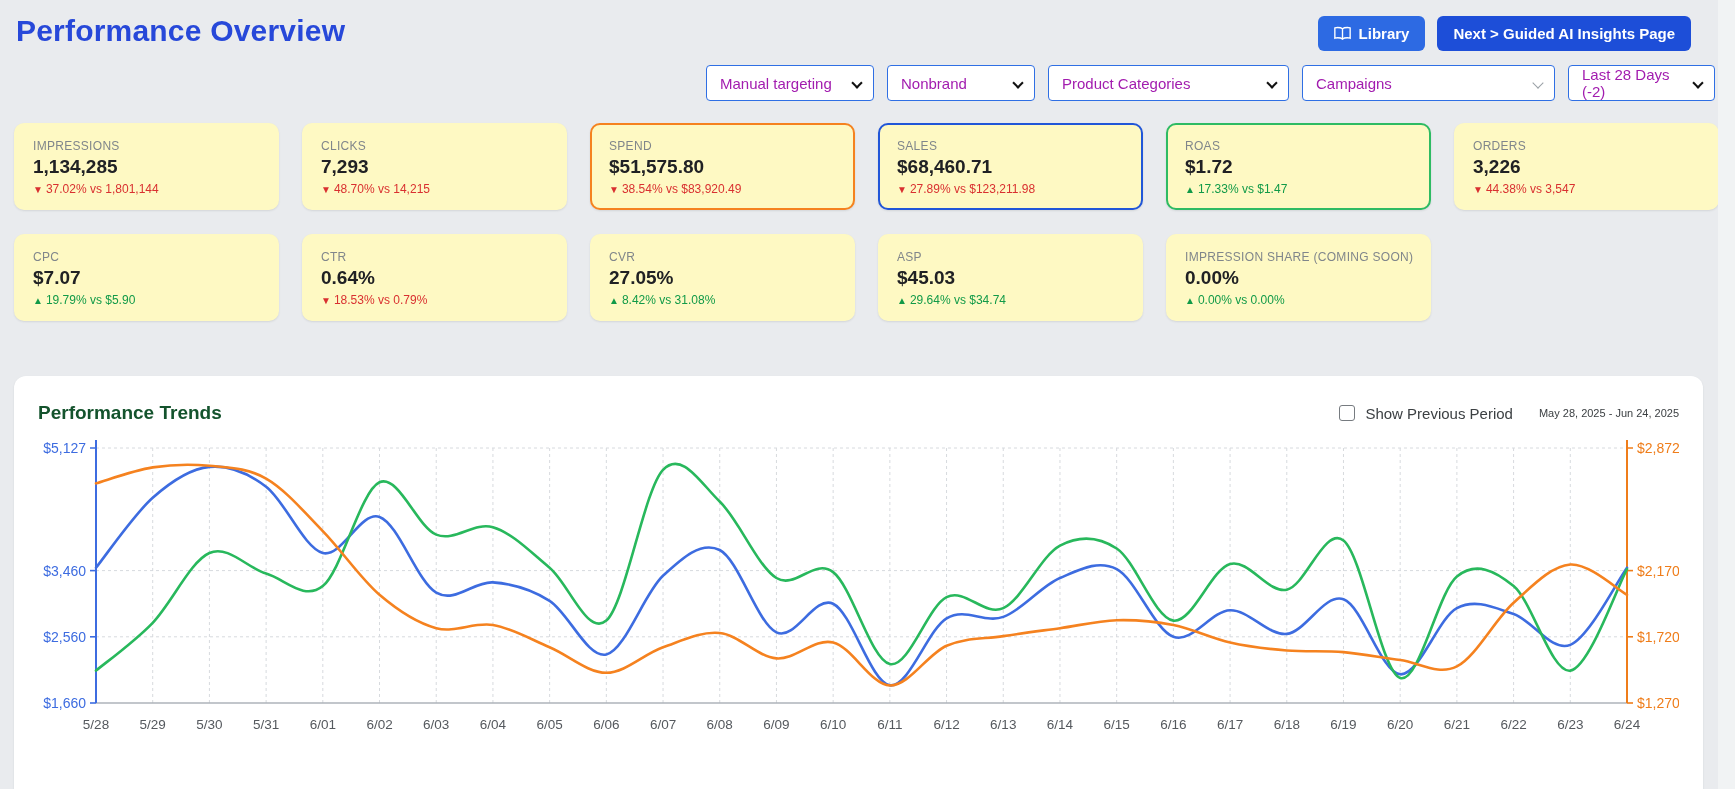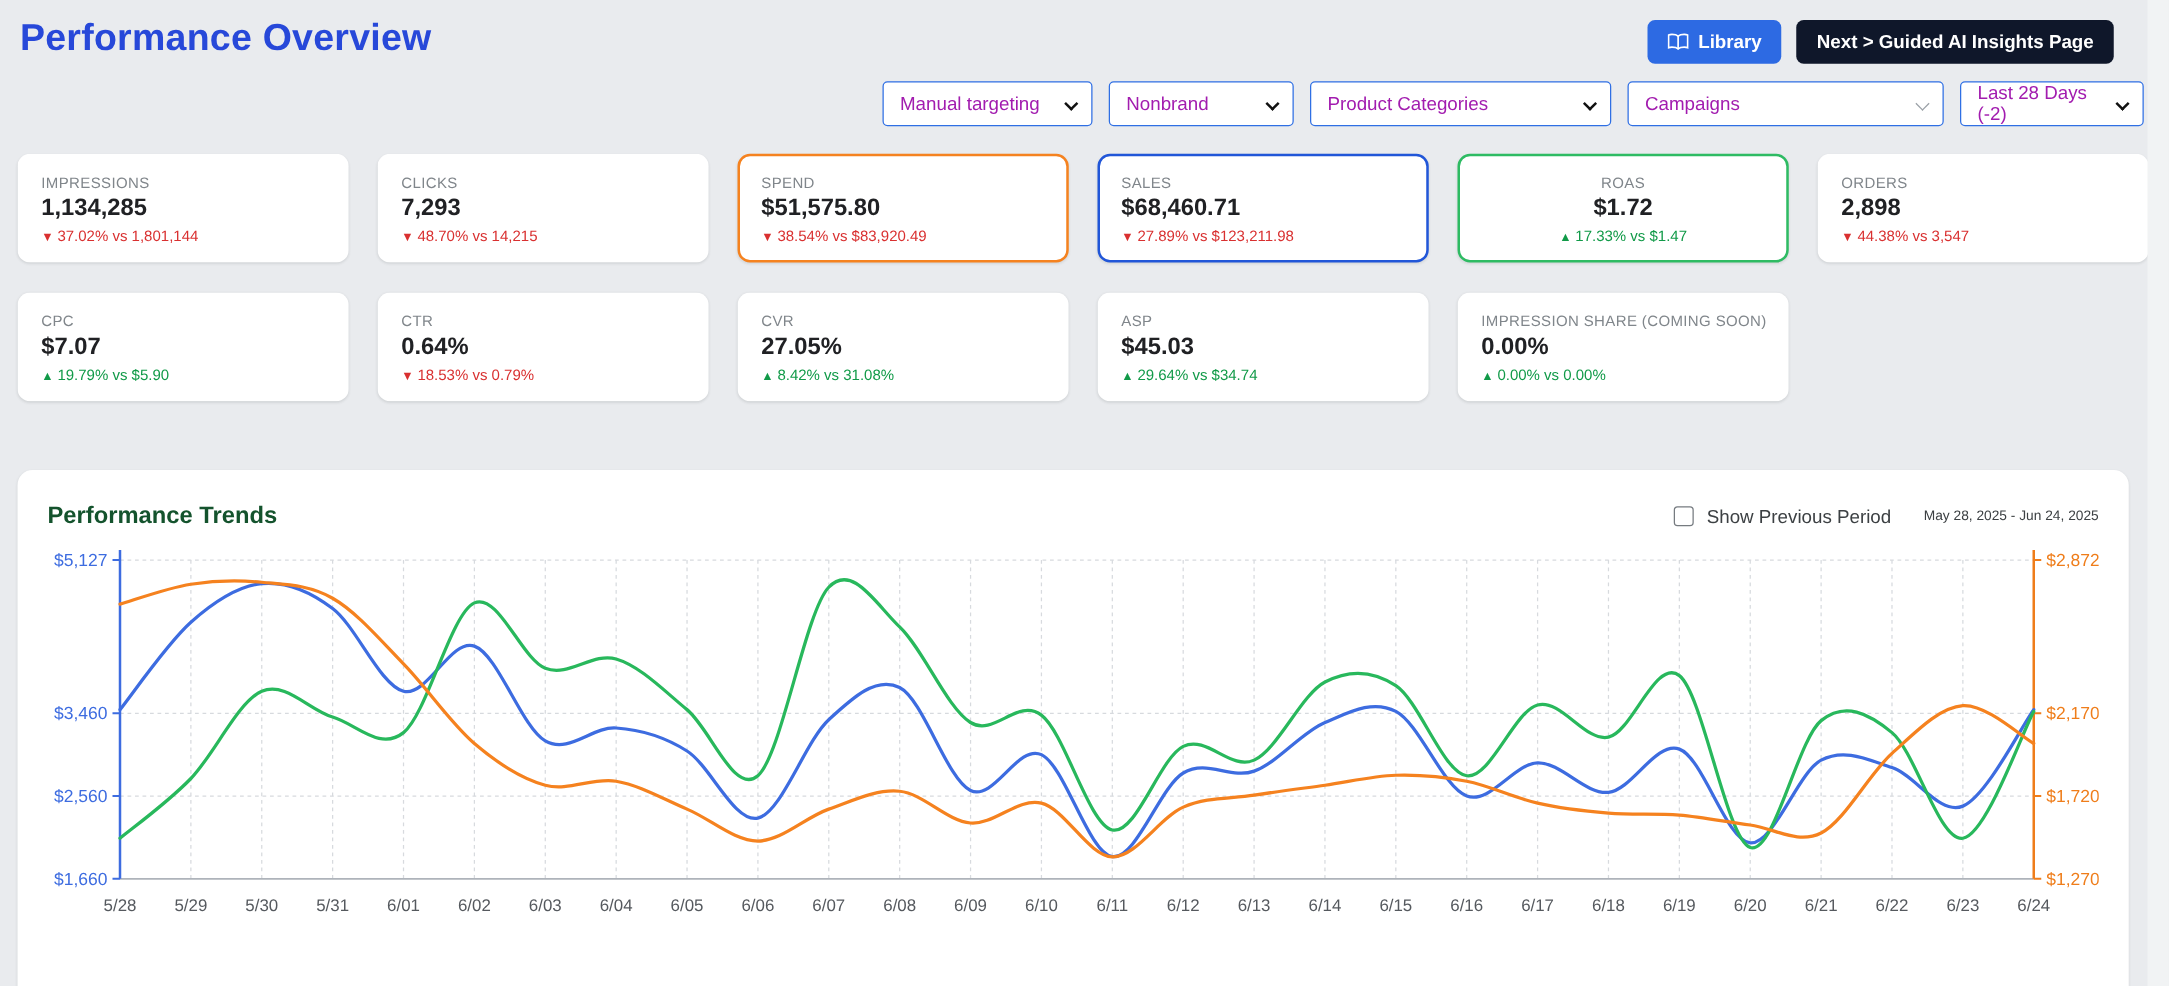--- a/index.html
+++ b/index.html
@@ -9,37 +9,37 @@
     background:#e9ebee; position:relative;
   }
   
   .header { padding:14px 44px 0 16px; display:flex; justify-content:space-between; align-items:flex-start; }
   .page-title { font-size:30px; font-weight:700; color:#2748d9; letter-spacing:.2px; }
   .header-buttons { display:flex; gap:12px; margin-top:2px; }
   .btn { border:none; border-radius:6px; color:#fff; font-size:15px; font-weight:700;
          padding:9px 16px; display:flex; align-items:center; gap:8px; cursor:pointer;
          font-family:inherit; }
   .btn-library { background:#2d6ae3; }
-  .btn-next { background:#0f172a; }
+  .btn-next { background:#1d4ed8; }
   .book-icon svg { display:block; }
   
   .filters { display:flex; justify-content:flex-end; gap:13px; padding:0 20px 0 0; margin-top:14px; }
   .select { position:relative; background:#fff; border:1px solid #2f6fe4; border-radius:4px;
             height:36px; display:flex; align-items:center; padding:0 30px 0 13px;
             font-size:15px; color:#a21caf; cursor:pointer; }
   .select .chev { position:absolute; right:12px; top:13px; width:8px; height:8px;
                   border-right:2px solid #111; border-bottom:2px solid #111;
                   transform:rotate(45deg); }
   .select.muted-chev .chev { border-color:#9aa0a6; border-width:1.5px; }
   .w-manual { width:168px; } .w-nonbrand { width:148px; } .w-prodcat { width:241px; }
   .w-campaigns { width:253px; } .w-dates { width:147px; }
   
   .kpi-row { display:flex; gap:23px; padding:0 16px 0 14px; margin-top:22px; }
   .kpi-row.second { margin-top:24px; }
-  .kpi-card { width:calc((100% - 115px)/6); background:#ffffff; border-radius:10px;
+  .kpi-card { width:calc((100% - 115px)/6); background:#fef9c3; border-radius:10px;
               padding:14px 17px 12px; box-shadow:0 1px 2px rgba(60,64,67,.12);
               border:2px solid transparent; cursor:pointer; }
   .kpi-label { font-size:12px; color:#80868b; letter-spacing:.3px; margin-bottom:3px; white-space:nowrap; }
   .kpi-value { font-size:19px; font-weight:700; color:#202124; margin-bottom:4px; }
   .kpi-change { font-size:12px; white-space:nowrap; }
   .kpi-change .tri { font-size:10px; margin-right:3px; }
   .chg-down { color:#d93030; } .chg-up { color:#119a48; }
   
   .chart-card { position:absolute; left:14px; right:32px; top:376px; bottom:-20px;
                 background:#fff; border-radius:12px; box-shadow:0 1px 2px rgba(60,64,67,.12);
@@ -112,28 +112,28 @@
     <div class="kpi-card" style="border-color: rgb(245, 130, 31);">
       <div class="kpi-label">SPEND</div>
       <div class="kpi-value">$51,575.80</div>
       <div class="kpi-change chg-down"><span class="tri">▼</span><span>38.54% vs $83,920.49</span></div>
     </div>
     <div class="kpi-card" style="border-color: rgb(33, 86, 216);">
       <div class="kpi-label">SALES</div>
       <div class="kpi-value">$68,460.71</div>
       <div class="kpi-change chg-down"><span class="tri">▼</span><span>27.89% vs $123,211.98</span></div>
     </div>
-    <div class="kpi-card" style="border-color: rgb(46, 187, 99); text-align: center;">
+    <div class="kpi-card" style="border-color: rgb(46, 187, 99);">
       <div class="kpi-label">ROAS</div>
       <div class="kpi-value">$1.72</div>
       <div class="kpi-change chg-up"><span class="tri">▲</span><span>17.33% vs $1.47</span></div>
     </div>
     <div class="kpi-card">
       <div class="kpi-label">ORDERS</div>
-      <div class="kpi-value">2,898</div>
+      <div class="kpi-value">3,226</div>
       <div class="kpi-change chg-down"><span class="tri">▼</span><span>44.38% vs 3,547</span></div>
     </div>
   </div>
 <div class="kpi-row second" id="kpiRow2">
     <div class="kpi-card">
       <div class="kpi-label">CPC</div>
       <div class="kpi-value">$7.07</div>
       <div class="kpi-change chg-up"><span class="tri">▲</span><span>19.79% vs $5.90</span></div>
     </div>
     <div class="kpi-card">

